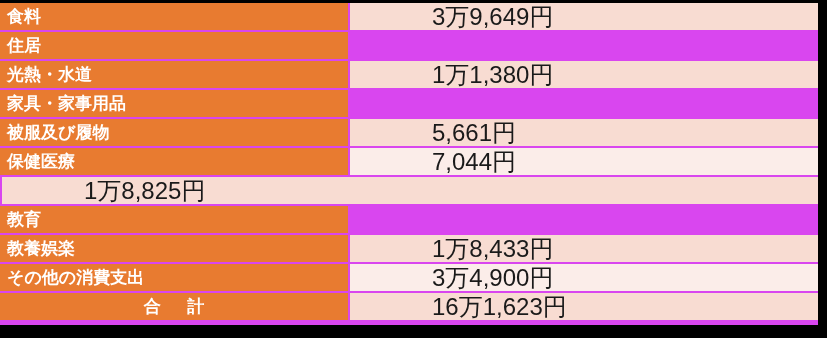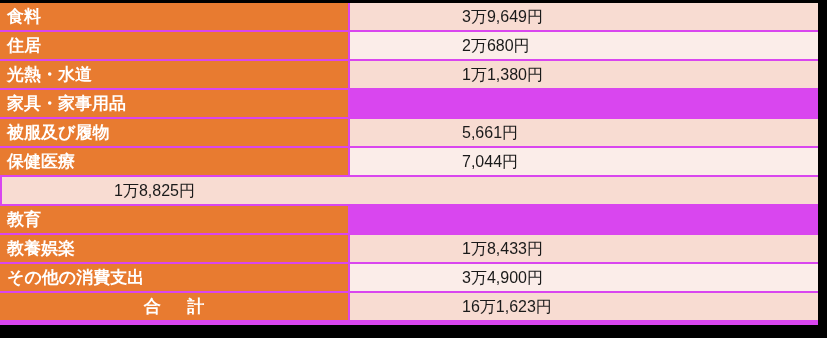--- a/index.html
+++ b/index.html
@@ -52,42 +52,41 @@
     text-align: center;
     letter-spacing: 0.28em;
     text-indent: 0.28em;
   }
 
   .val-cell {
     flex: 1 1 auto;
     margin-left: 2px;
     background: #f8dcd2;
     color: #1a1a1a;
-    font-size: 16px;
+    font-size: 24px;
     line-height: 27px;
-    padding-left: 112px;
+    padding-left: 82px;
     box-sizing: border-box;
     white-space: nowrap;
     overflow: hidden;
   }
   .table-row.alt .val-cell {
     background: #fbede9;
   }
 </style>
 </head>
 <body>
 
 <div id="expense-table">
     <div class="table-row">
       <div class="cat-cell">食料</div>
       <div class="val-cell">3万9,649円</div>
     </div>
     <div class="table-row alt">
       <div class="cat-cell">住居</div>
-      <div class="val-cell">2万680円</div>
     </div>
     <div class="table-row">
       <div class="cat-cell">光熱・水道</div>
       <div class="val-cell">1万1,380円</div>
     </div>
     <div class="table-row alt">
       <div class="cat-cell">家具・家事用品</div>
     </div>
     <div class="table-row">
       <div class="cat-cell">被服及び履物</div>

